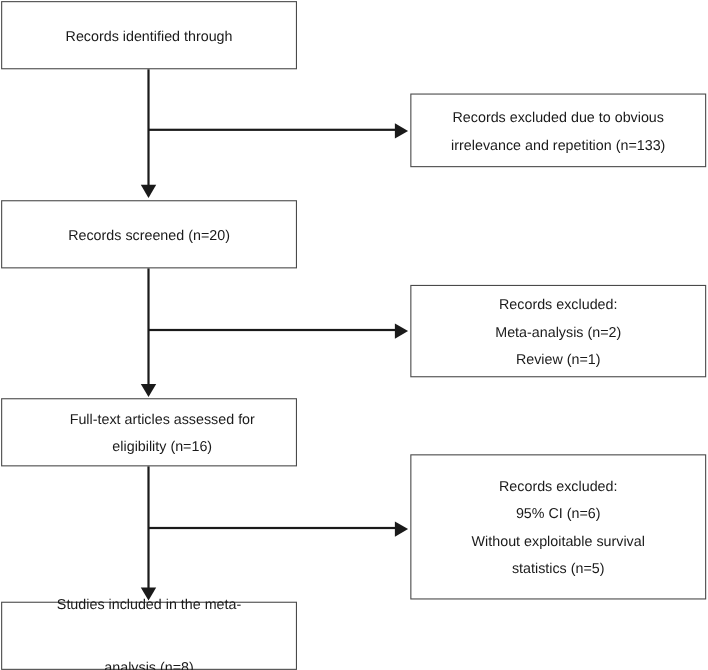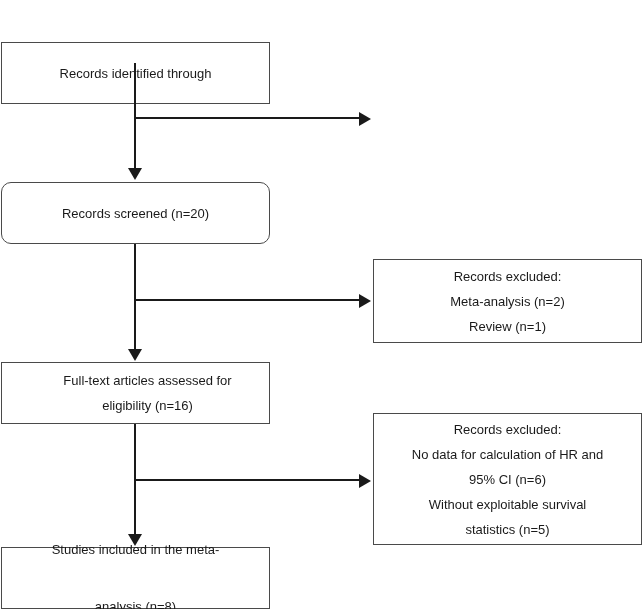--- a/index.html
+++ b/index.html
@@ -30,22 +30,22 @@
     text-align: center;
     font-size: 13px;
     line-height: 25px;
     color: #1a1a1a;
   }
   .node .line {
     display: block;
     white-space: nowrap;
   }
   
-  #box-identification { left: 1px;  top: 1px;   width: 269px; height: 62px; margin-top: 41px; }
-  #box-screened       { left: 1px;  top: 182px; width: 269px; height: 62px; border-radius: 10px; }
+  #box-identification { left: 1px;  top: 1px;   width: 269px; height: 62px; }
+  #box-screened       { left: 1px;  top: 182px; width: 269px; height: 62px; }
   #box-fulltext       { left: 1px;  top: 362px; width: 269px; height: 62px; padding-left: 24px; }
   #box-included       { left: 1px;  top: 547px; width: 269px; height: 62px; gap: 32px; }
   
   #box-excluded-1 { left: 373px; top: 85px;  width: 269px; height: 67px; }
   #box-excluded-2 { left: 373px; top: 259px; width: 269px; height: 84px; }
   #box-excluded-3 { left: 373px; top: 413px; width: 269px; height: 132px; }
 
   
   .vline {
     position: absolute;
@@ -108,30 +108,33 @@
   <div class="node" id="box-fulltext">
     <span class="line">Full-text articles assessed for</span>
     <span class="line">eligibility (n=16)</span>
   </div>
 
   <div class="node" id="box-included">
     <span class="line">Studies included in the meta-</span>
     <span class="line">analysis (n=8)</span>
   </div>
 
+  <div class="node" id="box-excluded-1">
+    <span class="line">Records excluded due to obvious</span>
+    <span class="line">irrelevance and repetition (n=133)</span>
+  </div>
 
   <div class="node" id="box-excluded-2">
     <span class="line">Records excluded:</span>
     <span class="line">Meta-analysis (n=2)</span>
     <span class="line">Review (n=1)</span>
   </div>
 
   <div class="node" id="box-excluded-3">
     <span class="line">Records excluded:</span>
-    <span class="line">No data for calculation of HR and</span>
     <span class="line">95% CI (n=6)</span>
     <span class="line">Without exploitable survival</span>
     <span class="line">statistics (n=5)</span>
   </div>
 
   <div class="vline" id="stem-1"></div>
   <div class="arrow-down" id="arrowhead-1"></div>
 
   <div class="vline" id="stem-2"></div>
   <div class="arrow-down" id="arrowhead-2"></div>

